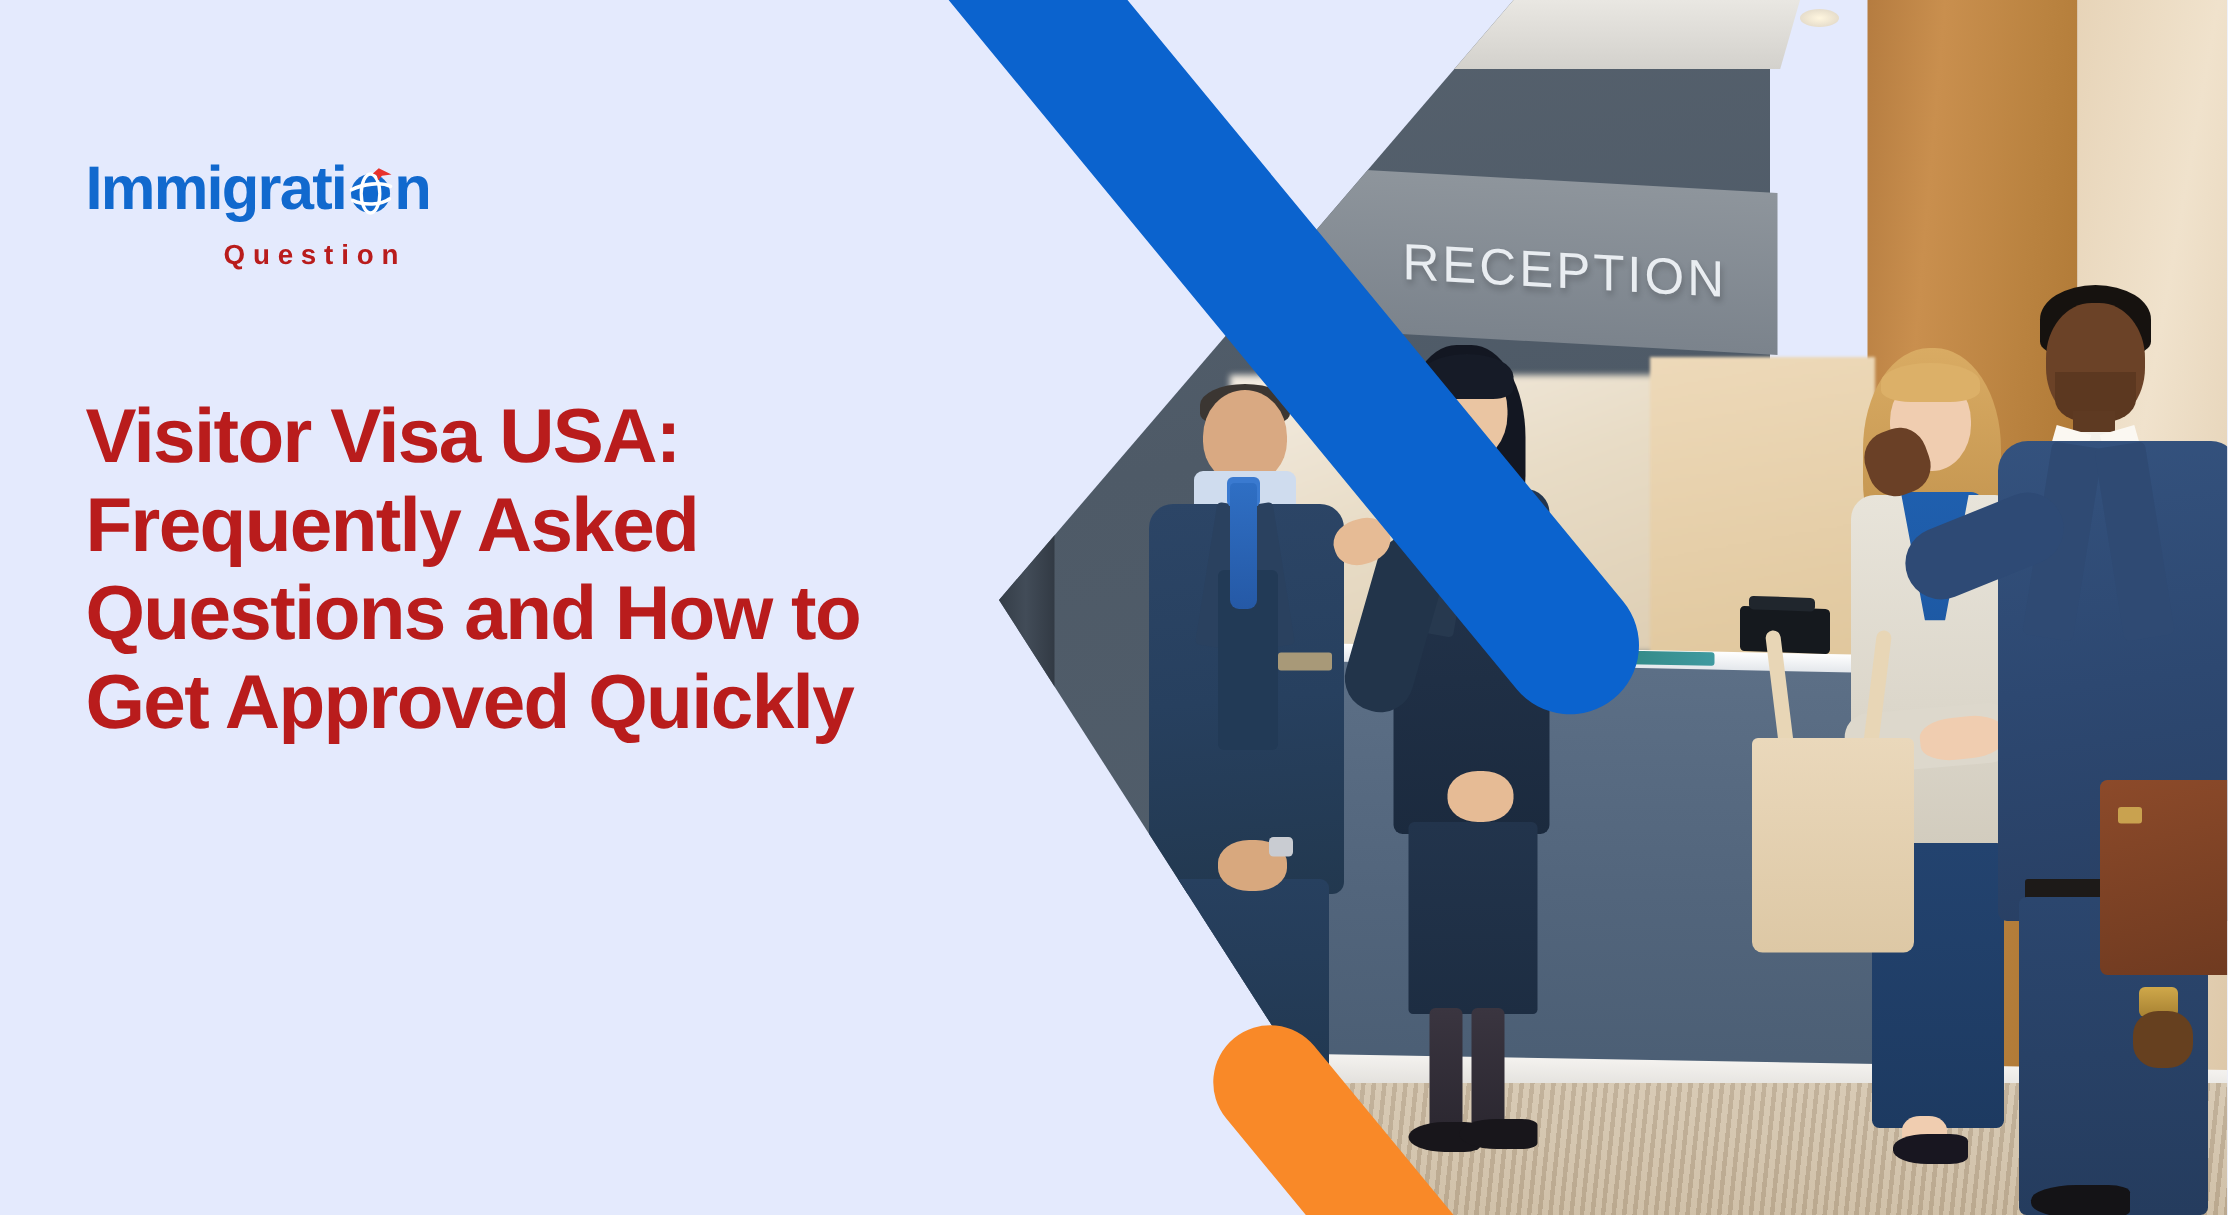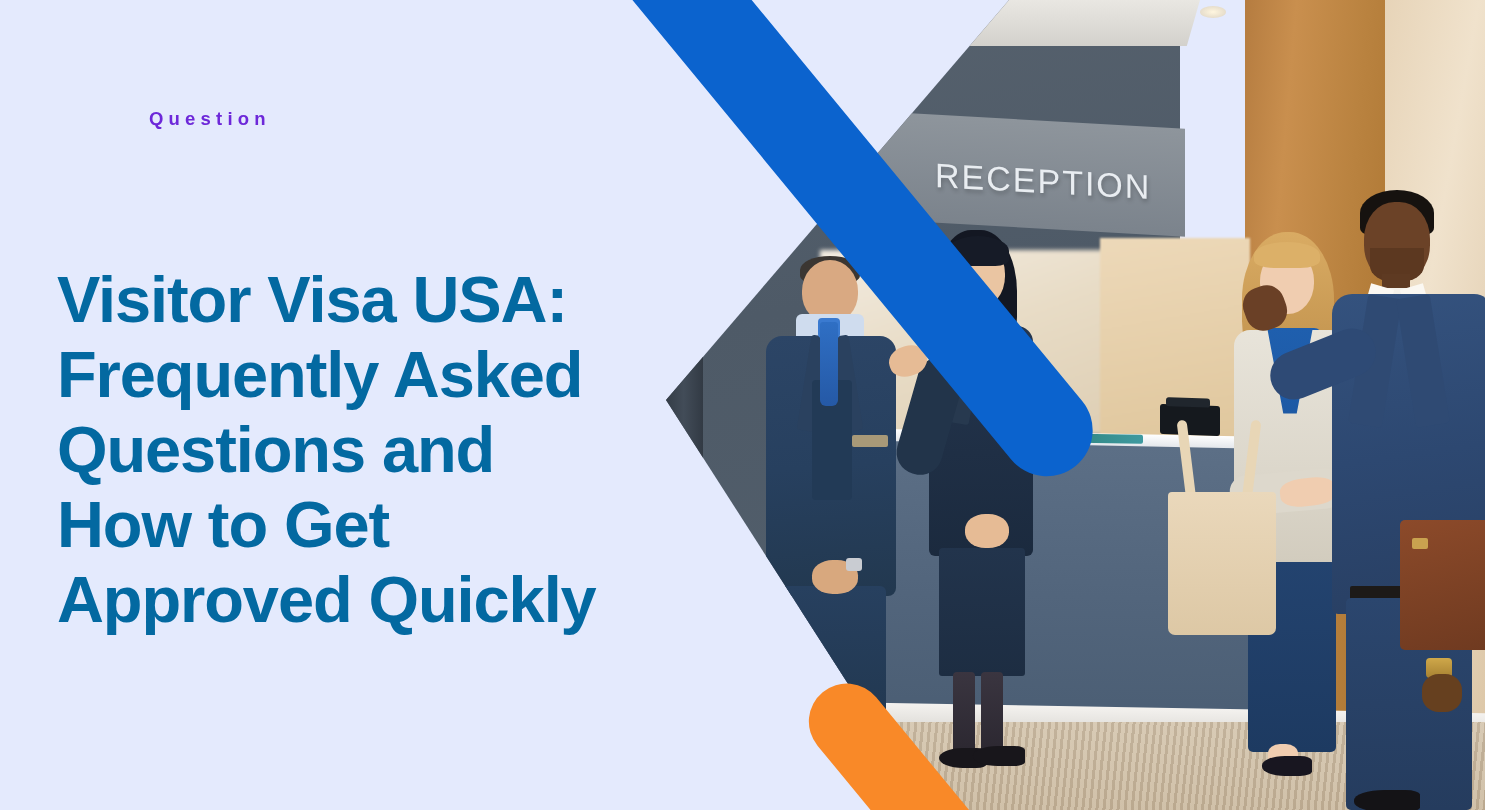--- a/index.html
+++ b/index.html
@@ -44,34 +44,34 @@
     display:inline-block;
     position:relative;
     width:34px; height:34px;
     vertical-align:-5px;
     margin:0 -1px;
   }
   .globe-wrap svg { position:absolute; left:0; top:0; }
   .logo-sub {
     font-size:18.5px;
     font-weight:bold;
-    color:#6d28d9;
+    color:#b91c1c;
     letter-spacing:5.2px;
-    margin-top:5px;
+    margin-top:15px;
     margin-left:92px;
     line-height:1;
   }
 
   
   .headline {
     position:absolute;
     left:0; top:262px;
     width:560px;
-    color:#0369a1;
-    font-size:65px;
+    color:#b91c1c;
+    font-size:51px;
     font-weight:bold;
     line-height:1.155;
     letter-spacing:-1.1px;
   }
 
   
   .cta {
     position:absolute;
     left:57px; top:645px;
     width:307px; height:72px;
@@ -421,20 +421,31 @@
       <div class="photo-shade"></div>
     </div>
   </div>
 
   <div class="stripe-blue"></div>
   <div class="stripe-orange"></div>
 
   <div class="left-col">
 
     <div class="logo">
+      <div class="logo-main">
+        <span class="pre">Immigrati</span><span class="globe-wrap">
+          <svg width="34" height="34" viewBox="0 0 34 34" aria-hidden="true">
+            <circle cx="17" cy="19" r="13" fill="#1169ce"></circle>
+            <path d="M4.3 16.5 C12 12.5, 24 11.2, 30.4 14.2" stroke="#ffffff" stroke-width="2.4" fill="none" stroke-linecap="round"></path>
+            <path d="M5.2 23.6 C12.4 27.2, 24.6 26.6, 29.6 22.6" stroke="#ffffff" stroke-width="2.4" fill="none" stroke-linecap="round"></path>
+            <ellipse cx="17" cy="19" rx="6.2" ry="13" fill="none" stroke="#ffffff" stroke-width="2.2"></ellipse>
+            <path d="M22.5 2.2 L31 6.4 L24.6 7.1 L22.1 10.4 L21.3 6.9 L18.6 5.6 Z" fill="#e8322c"></path>
+          </svg>
+        </span><span class="post">n</span>
+      </div>
       <div class="logo-sub">Question</div>
     </div>
 
     <h1 class="headline">Visitor Visa USA: Frequently Asked Questions and How to Get Approved Quickly</h1>
   </div>
 
 
 </div>
 
 </body></html>

